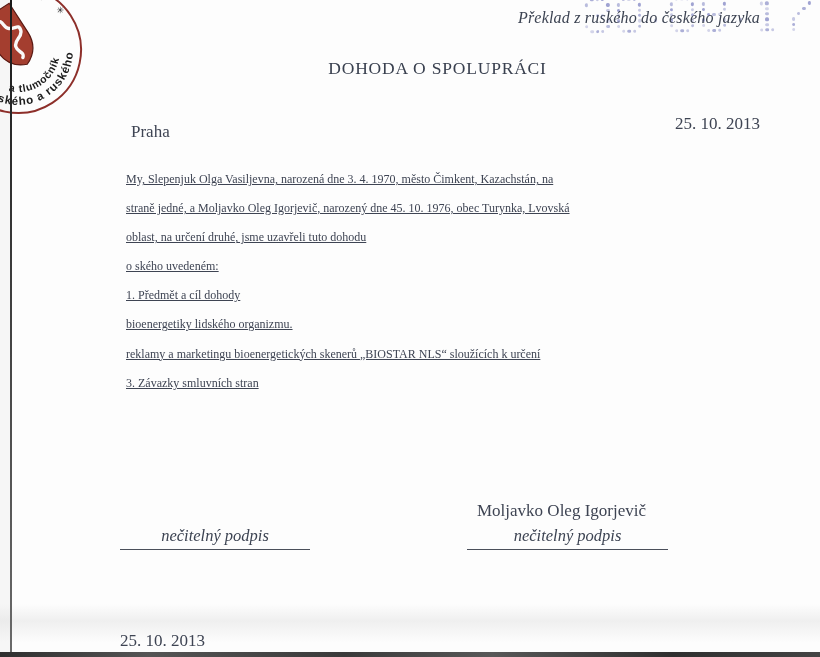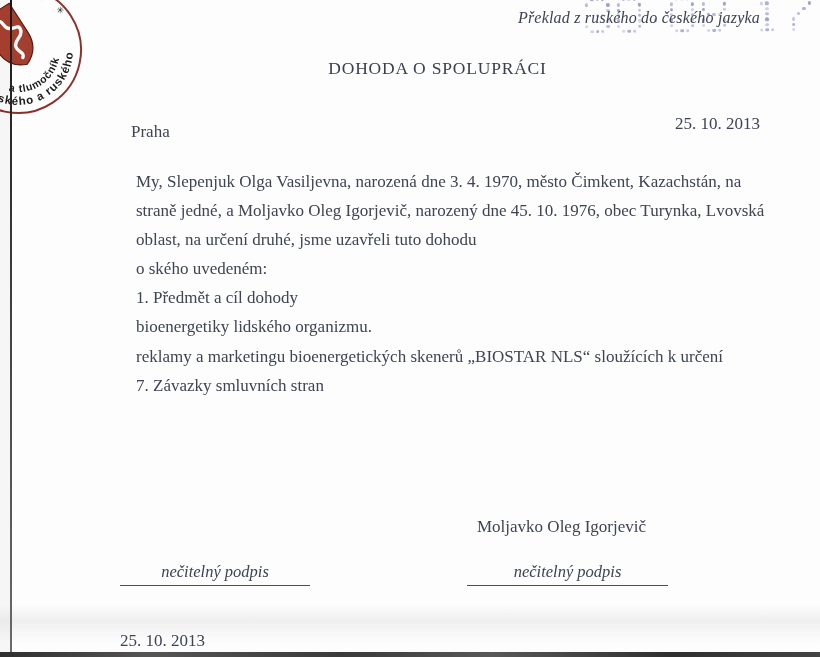--- a/index.html
+++ b/index.html
@@ -28,27 +28,27 @@
 
   
   .content{position:absolute; left:115px; width:645px; top:0; height:657px; z-index:2;}
   .trans-note{position:absolute; top:9px; left:0; right:0; text-align:right;
     font-style:italic; font-size:16px; color:#3c4352; letter-spacing:0.2px;}
   .doc-title{position:absolute; top:58px; left:0; right:0; text-align:center;
     font-size:17.5px; letter-spacing:0.8px; color:#39404f;}
   .dateline{position:absolute; top:114px; left:0; right:0; font-size:17px;}
   .dateline .place{position:absolute; left:5px; top:8px;margin-left:11px;}
   .dateline .date{position:absolute; right:0; top:0;}
-  .paragraphs{position:absolute; top:172px; left:21px; right:0; font-size:17px;}
+  .paragraphs{position:absolute; top:172px; left:11px; right:0; font-size:12px;text-decoration:underline;}
   .bline{height:29.1px; white-space:nowrap;}
   .sig-name-left{position:absolute; left:5px; top:501px; font-size:17px;}
-  .sig-name-right{position:absolute; left:362px; top:501px; font-size:17px;margin-top:16px;}
+  .sig-name-right{position:absolute; left:362px; top:501px; font-size:17px;}
   .sig-line{position:absolute; top:526px; height:23px; text-align:center;
     font-style:italic; font-size:16.5px; color:#3c4352;
-    border-bottom:1.6px solid #4a4f5a;margin-top:36px;}
+    border-bottom:1.6px solid #4a4f5a;}
   .sig-line-left{left:5px; width:190px;}
   .sig-line-right{left:352px; width:201px;}
   .footer-date{position:absolute; left:5px; top:631px; font-size:17px;}
 </style>
 </head>
 <body>
 
 <div class="screen">
 
   <div class="left-strip"></div>
@@ -176,21 +176,21 @@
     </div>
 
     <div class="paragraphs">
       <div class="bline">My, Slepenjuk Olga Vasiljevna, narozená dne 3. 4. 1970, město Čimkent, Kazachstán, na</div>
       <div class="bline">straně jedné, a Moljavko Oleg Igorjevič, narozený dne 45. 10. 1976, obec Turynka, Lvovská</div>
       <div class="bline">oblast, na určení druhé, jsme uzavřeli tuto dohodu</div>
       <div class="bline">o ského uvedeném:</div>
       <div class="bline">1. Předmět a cíl dohody</div>
       <div class="bline">bioenergetiky lidského organizmu.</div>
       <div class="bline">reklamy a marketingu bioenergetických skenerů „BIOSTAR NLS“ sloužících k určení</div>
-      <div class="bline">7. Závazky smluvních stran</div>
+      <div class="bline">3. Závazky smluvních stran</div>
     </div>
 
     <div class="sig-name-right">Moljavko Oleg Igorjevič</div>
 
     <div class="sig-line sig-line-left">nečitelný podpis</div>
     <div class="sig-line sig-line-right">nečitelný podpis</div>
 
     <div class="footer-date">25. 10. 2013</div>
   </div>
 

